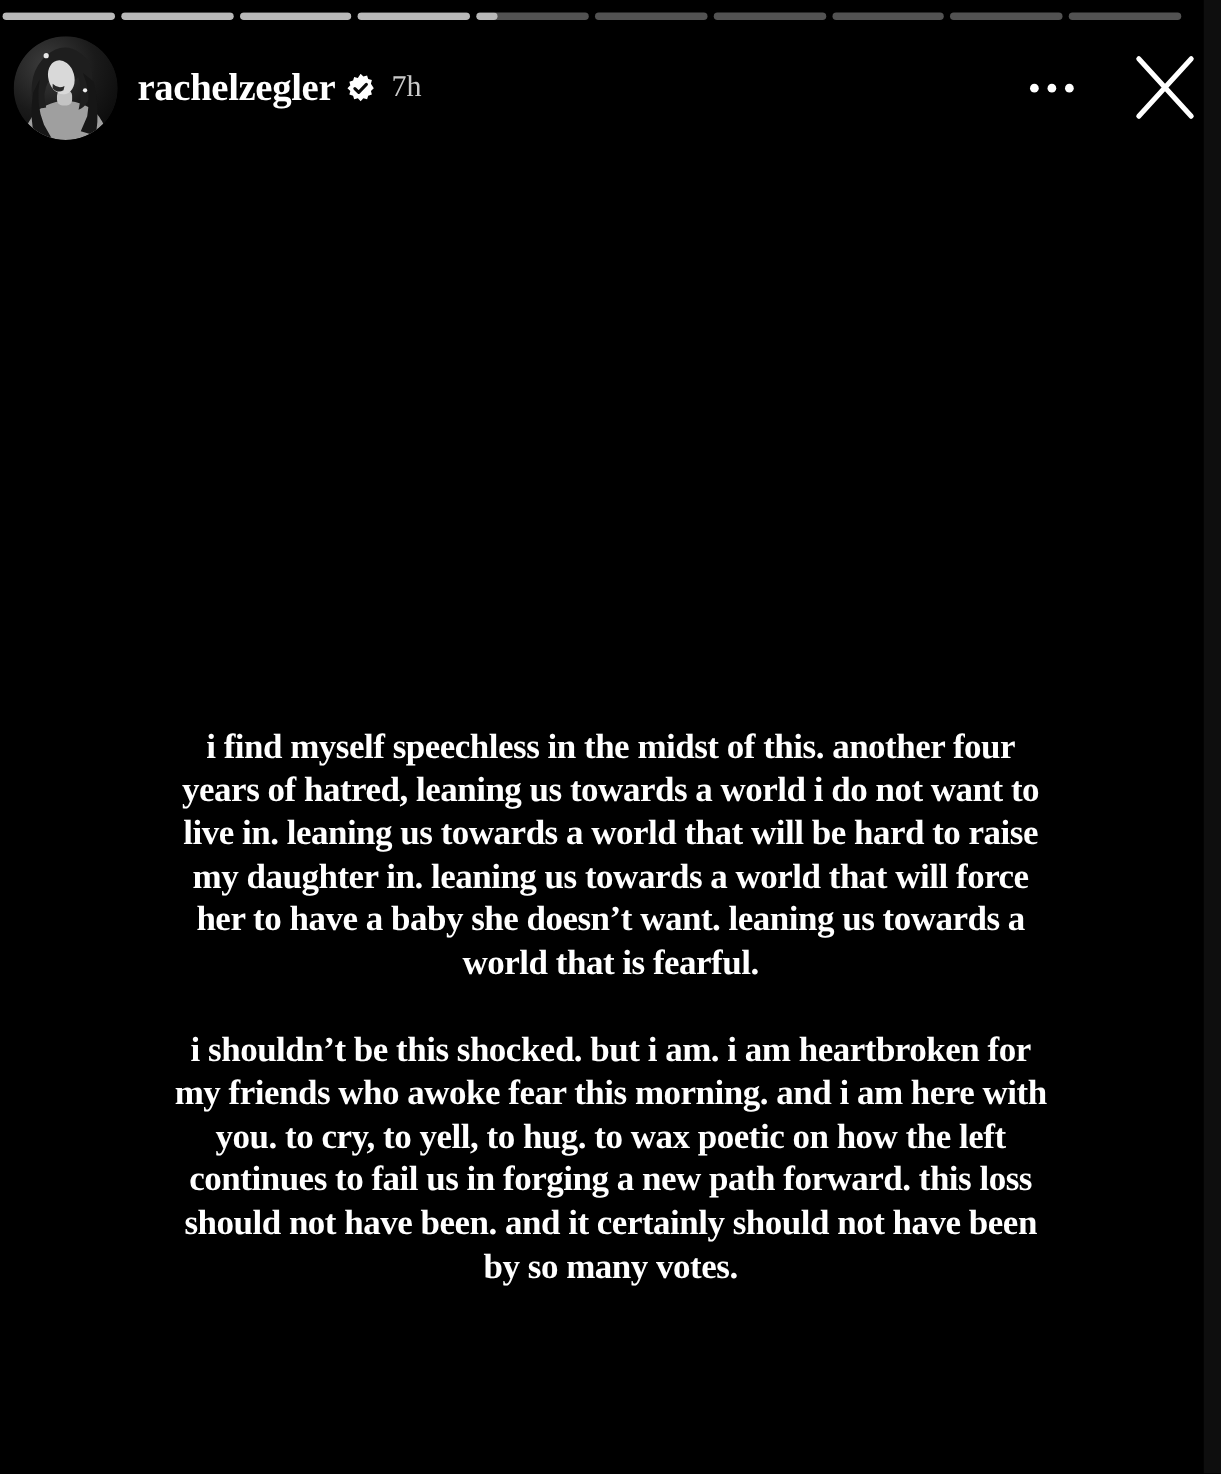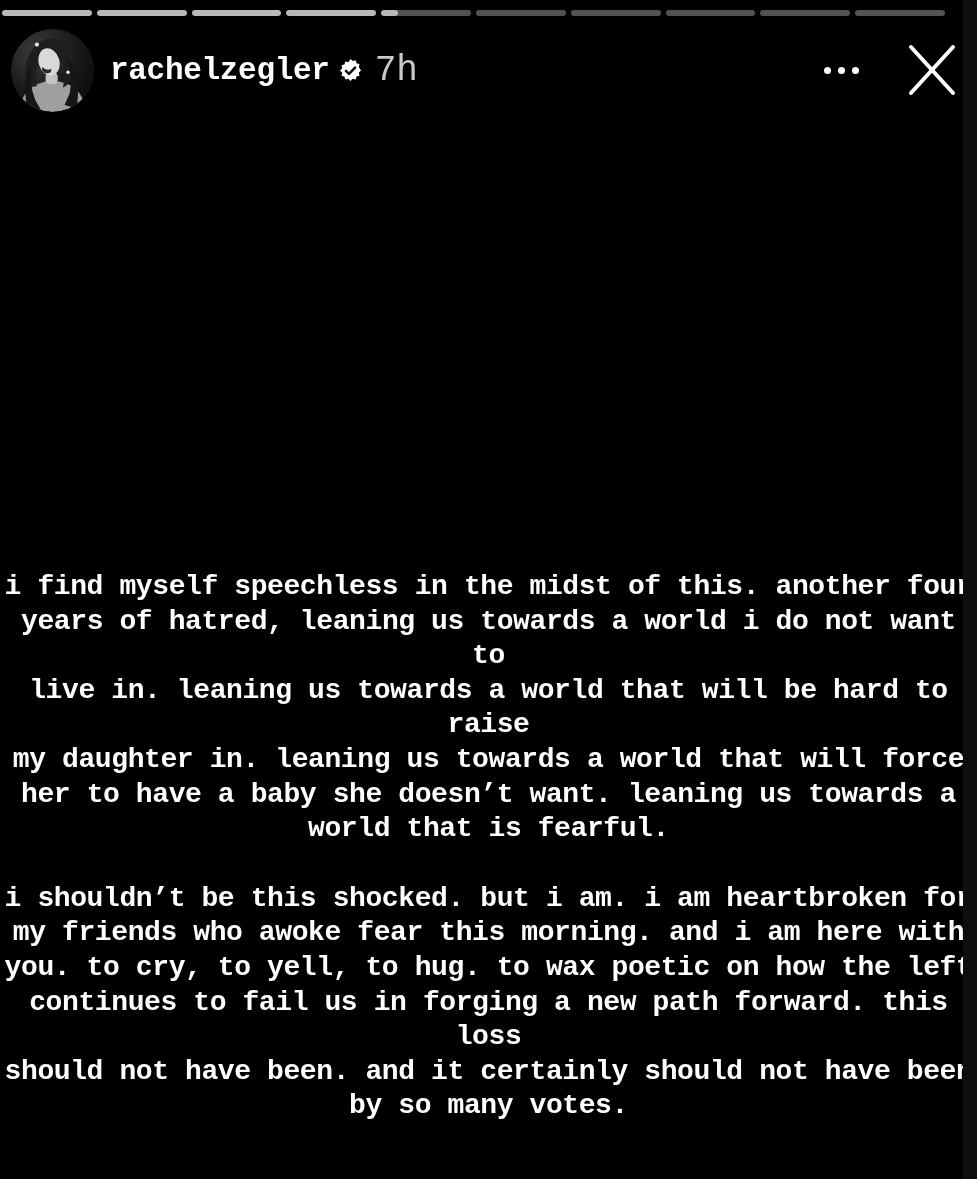--- a/index.html
+++ b/index.html
@@ -6,21 +6,21 @@
     margin: 0;
     padding: 0;
     background: #000;
   }
   .stage {
     position: relative;
     width: 977px;
     height: 1179px;
     background: var(--background, #000);
     overflow: hidden;
-    font-family: Liberation Mono, monospace;
+    font-family: Liberation Serif, serif;
   }
 
   
   .progress-row {
     position: absolute;
     top: 10px;
     left: 2px;
     width: 943px;
     height: 6px;
     display: flex;
@@ -70,21 +70,21 @@
     letter-spacing: -0.3px;
   }
   .verified-badge {
     width: 23px;
     height: 23px;
     margin-left: 9px;
     display: inline-block;
   }
   .timestamp {
     color: var(--timestamp, #c9c9c9);
-    font-size: 36px;
+    font-size: 24px;
     font-weight: 400;
     margin-left: 13px;
   }
   .controls {
     margin-left: auto;
     display: flex;
     align-items: center;
     gap: 44px;
   }
   .more-button {
@@ -114,21 +114,21 @@
     left: 0;
     width: 100%;
     text-align: center;
     color: var(--text-primary, #fff);
     font-size: 28px;
     font-weight: 700;
     line-height: 34.6px;
     letter-spacing: -0.4px;
   }
   .story-paragraph {
-    margin: 4px 0 35px 0;
+    margin: 15px 0 35px 0;
     white-space: pre-line;
   }
   .story-paragraph:last-child { margin-bottom: 0; }
 
   
   .adjacent-story-edge {
     position: absolute;
     top: 0;
     right: 0;
     width: 14px;

